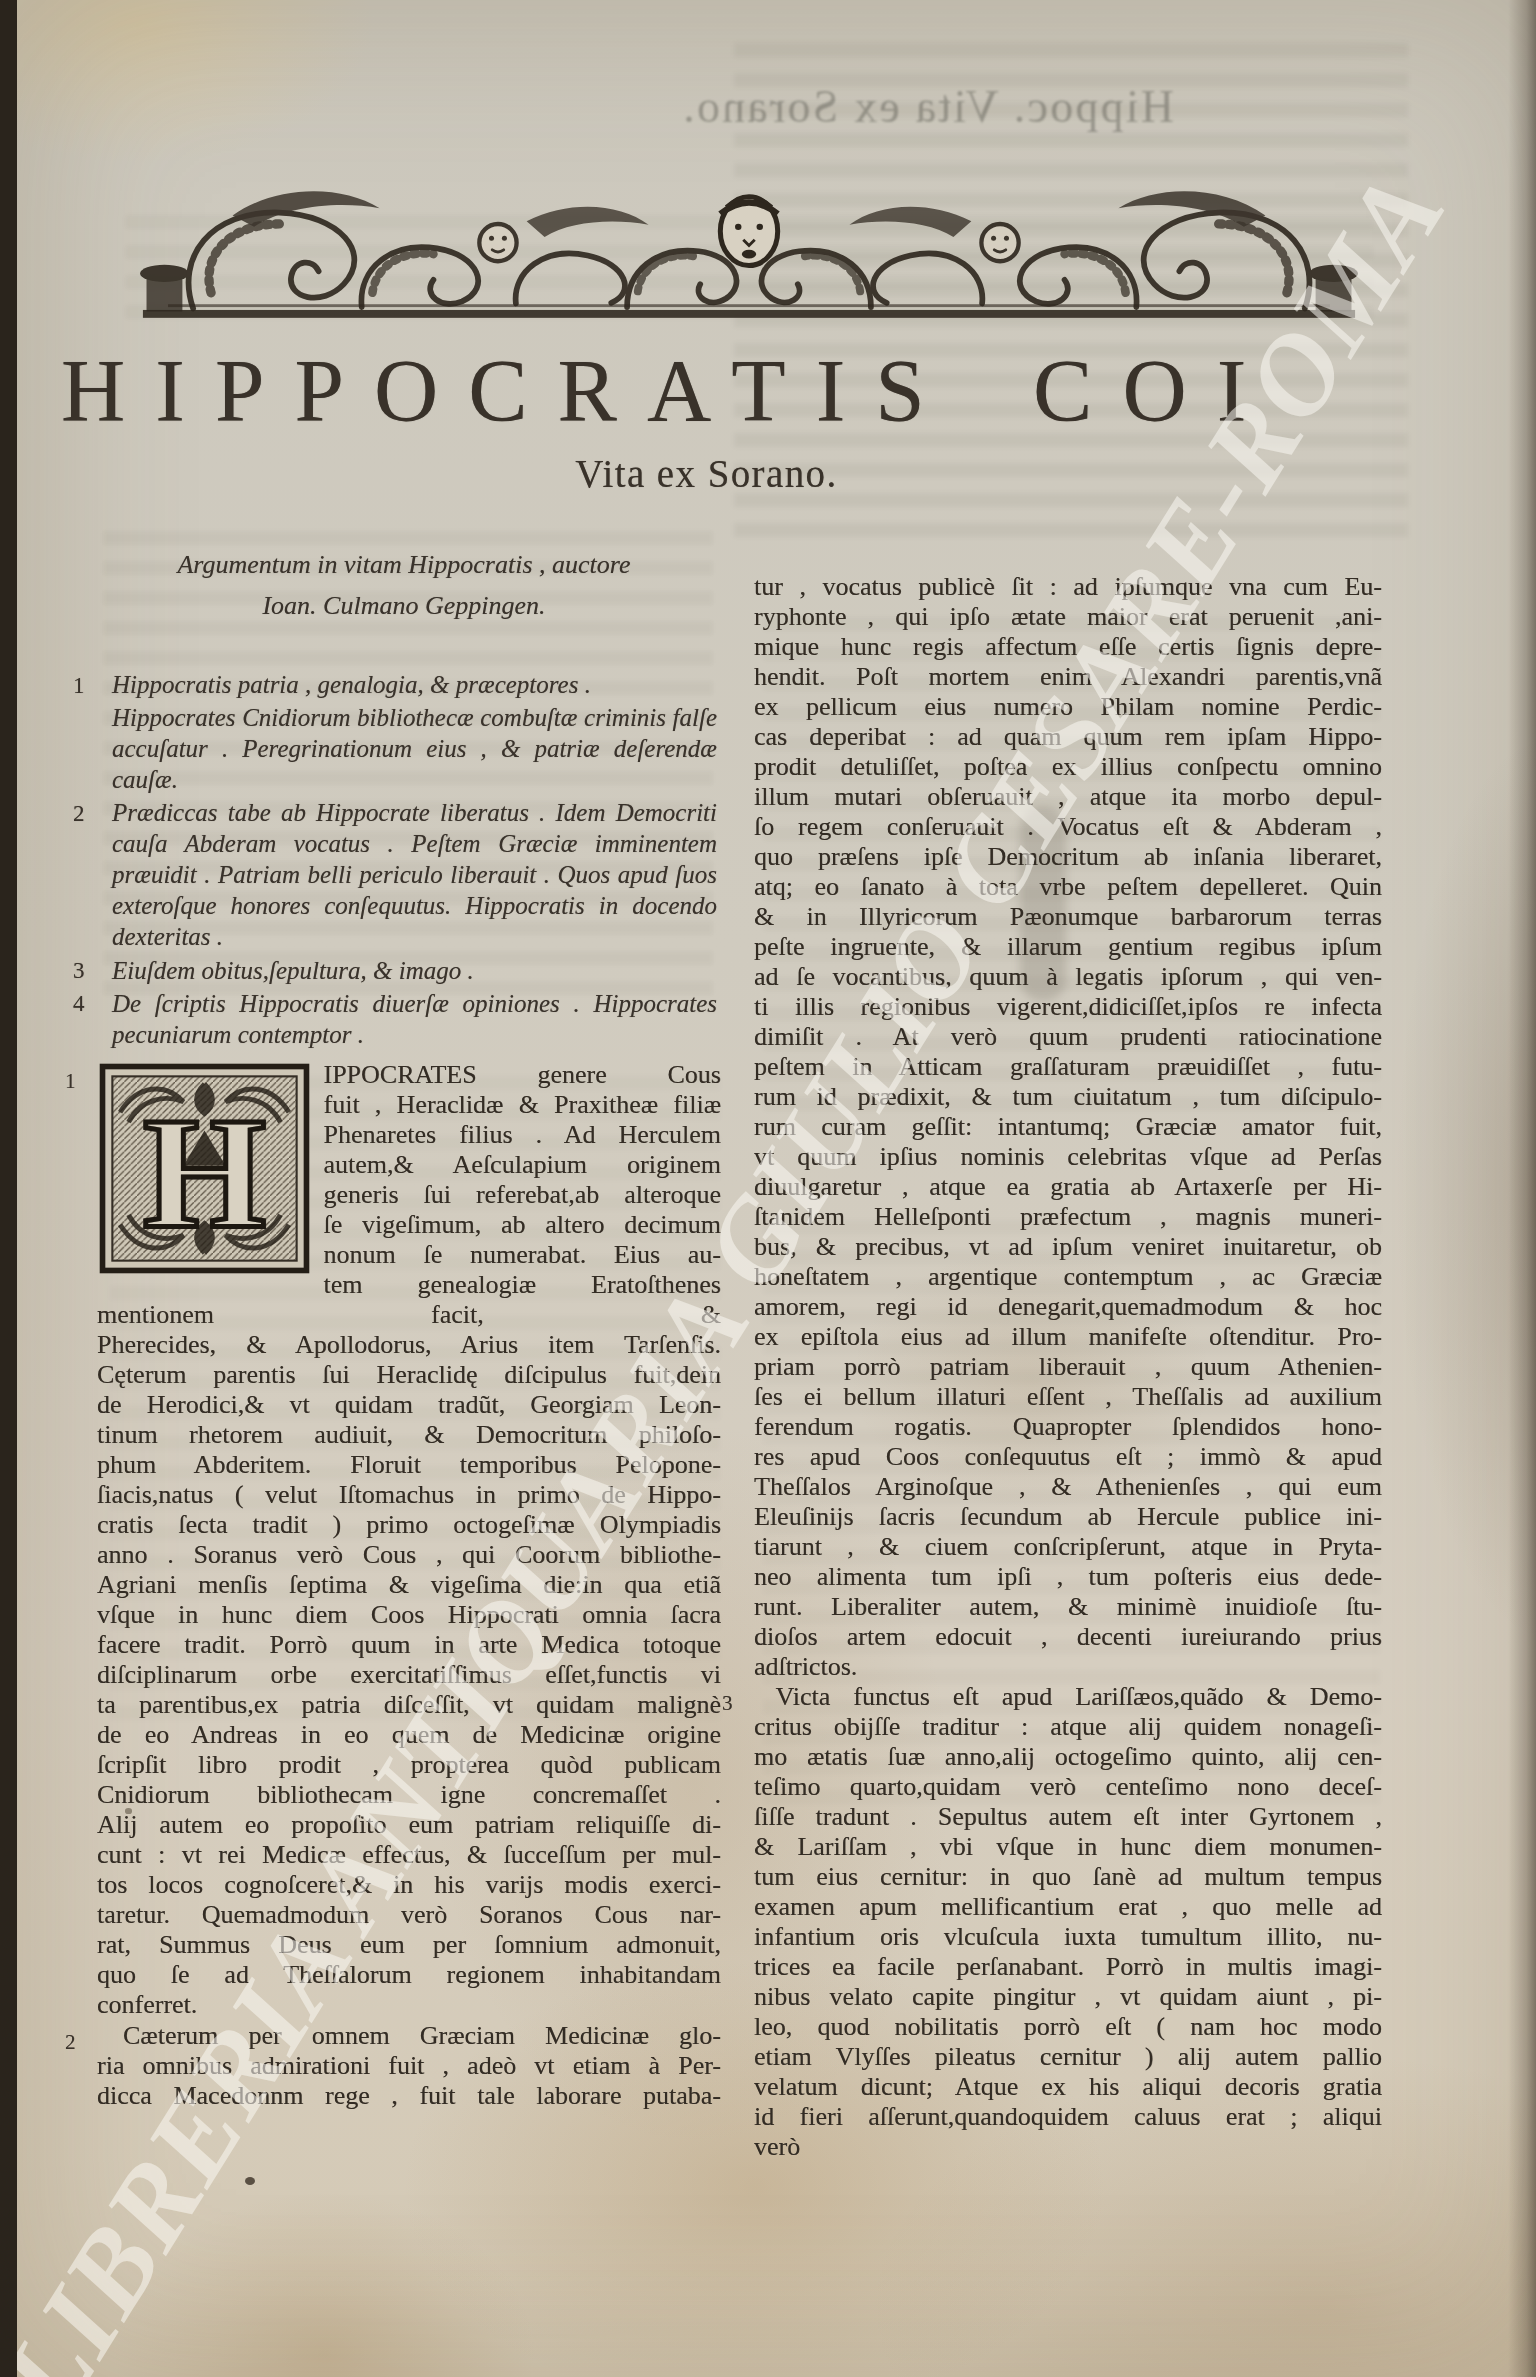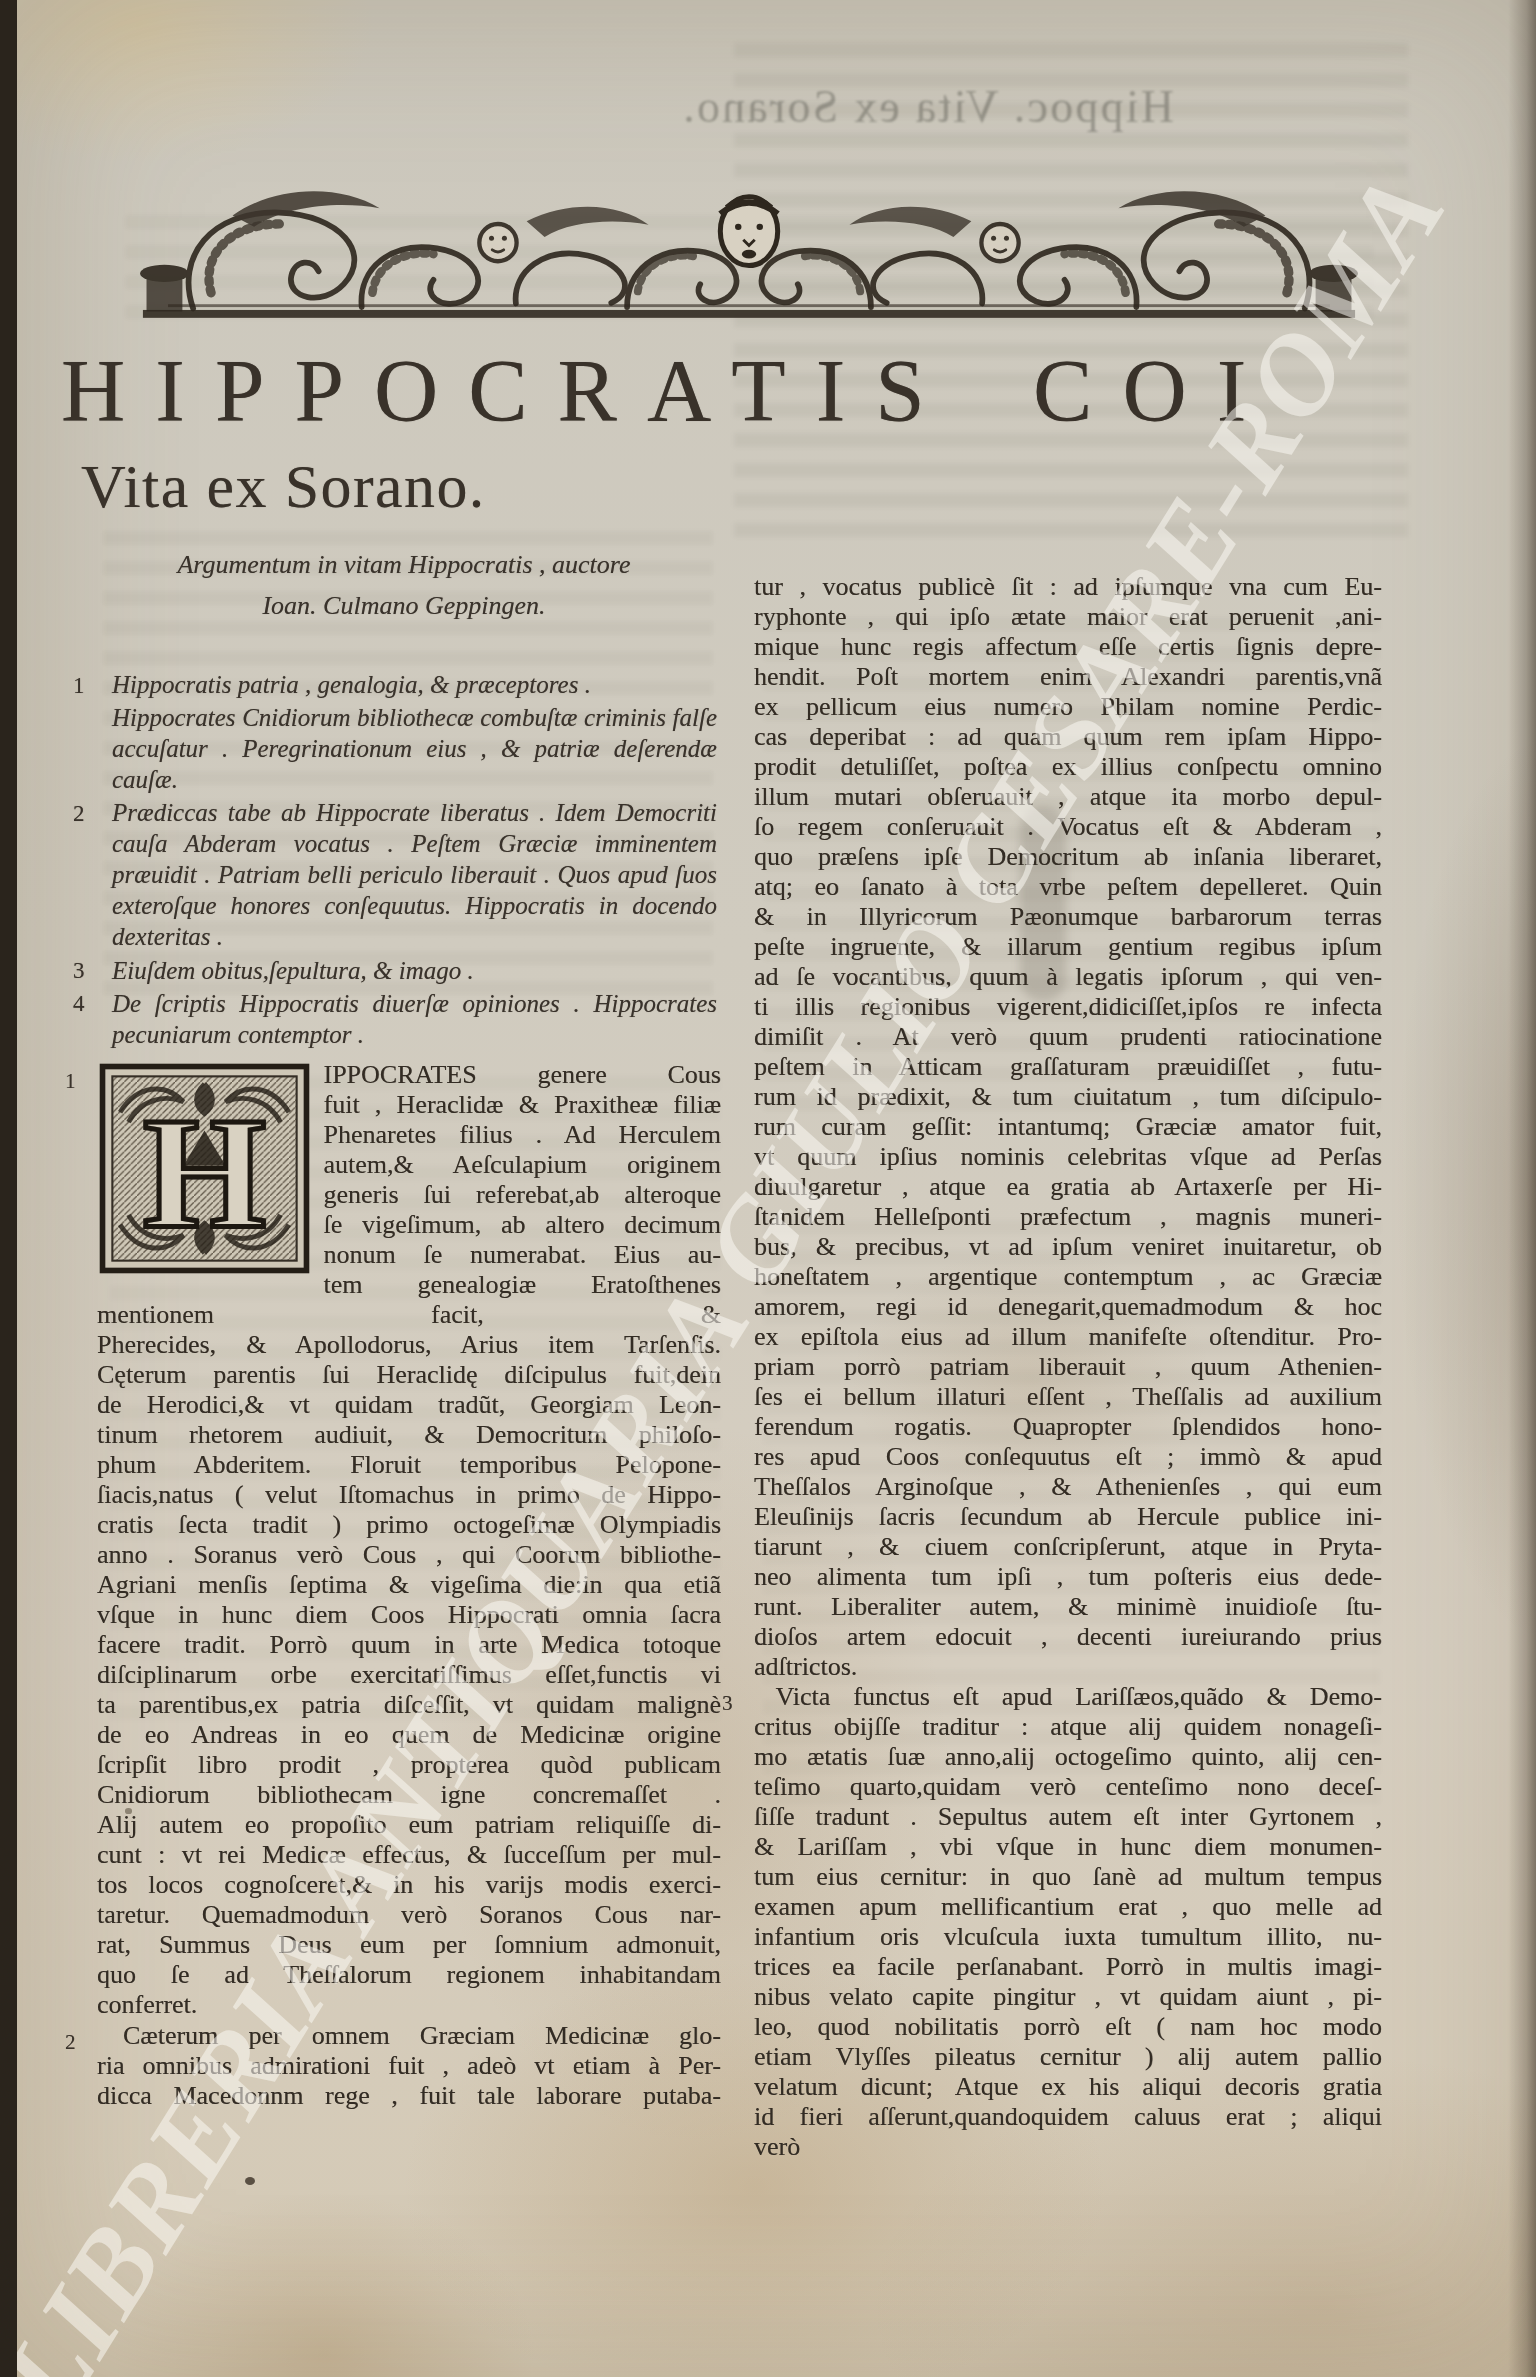--- a/index.html
+++ b/index.html
@@ -52,22 +52,22 @@
   
   .headpiece{position:absolute; left:108px; top:171px; width:1248px; height:154px;}
   
   .title{
     position:absolute; left:44px; top:336px; width:1320px; margin:0;
     font-size:89px; font-weight:normal; line-height:108px;
     letter-spacing:30px; word-spacing:26px; white-space:nowrap;
     color:#39322a; text-shadow:0 0 0.7px rgba(56,50,42,0.6);
   }
   .subtitle{
-    position:absolute; left:64px; top:451px; width:1313px;
-    font-size:62px; letter-spacing:1.4px;
+    position:absolute; left:33px; top:451px; width:1313px;
+    font-size:39px; text-align:center; letter-spacing:1.4px;
     color:#39322a; text-shadow:0 0 0.7px rgba(56,50,42,0.6);
   }
   
   .argumentum{
     position:absolute; left:80px; top:544px; width:614px;
     font-style:italic; font-size:26px; line-height:41px; text-align:center;
     color:#39322b; text-shadow:0 0 0.7px rgba(56,50,42,0.5);
   }
   .arg-list{
     position:absolute; left:95px; top:669px; width:605px;

